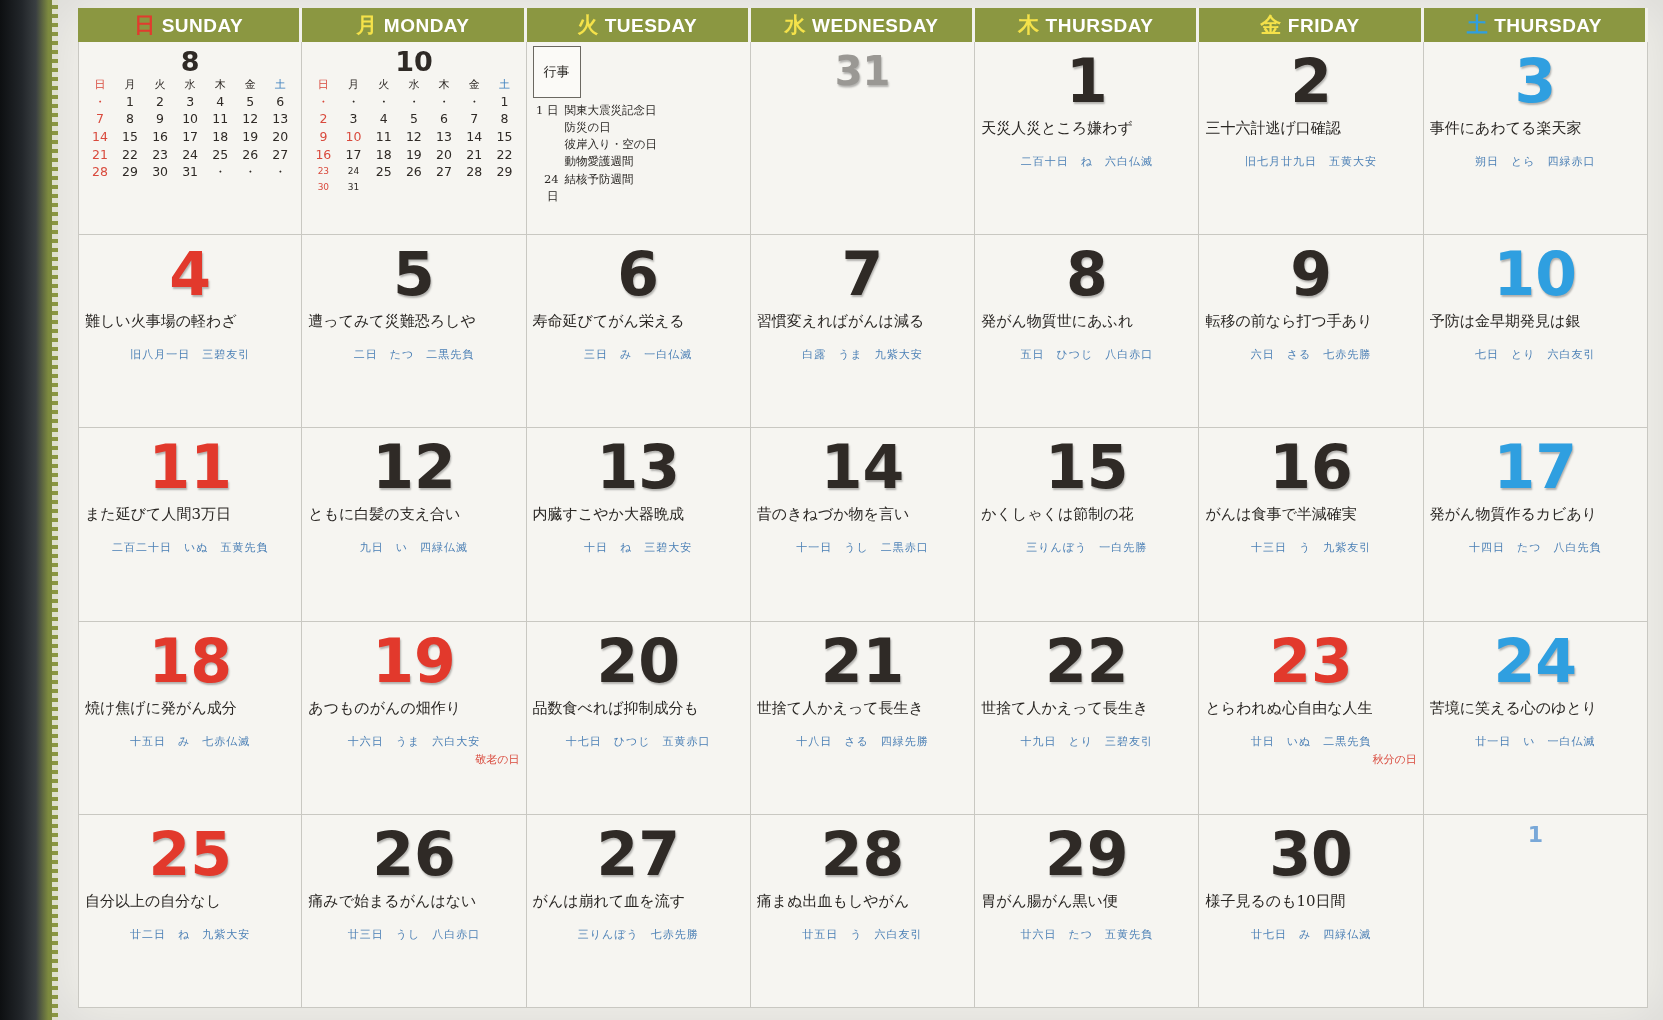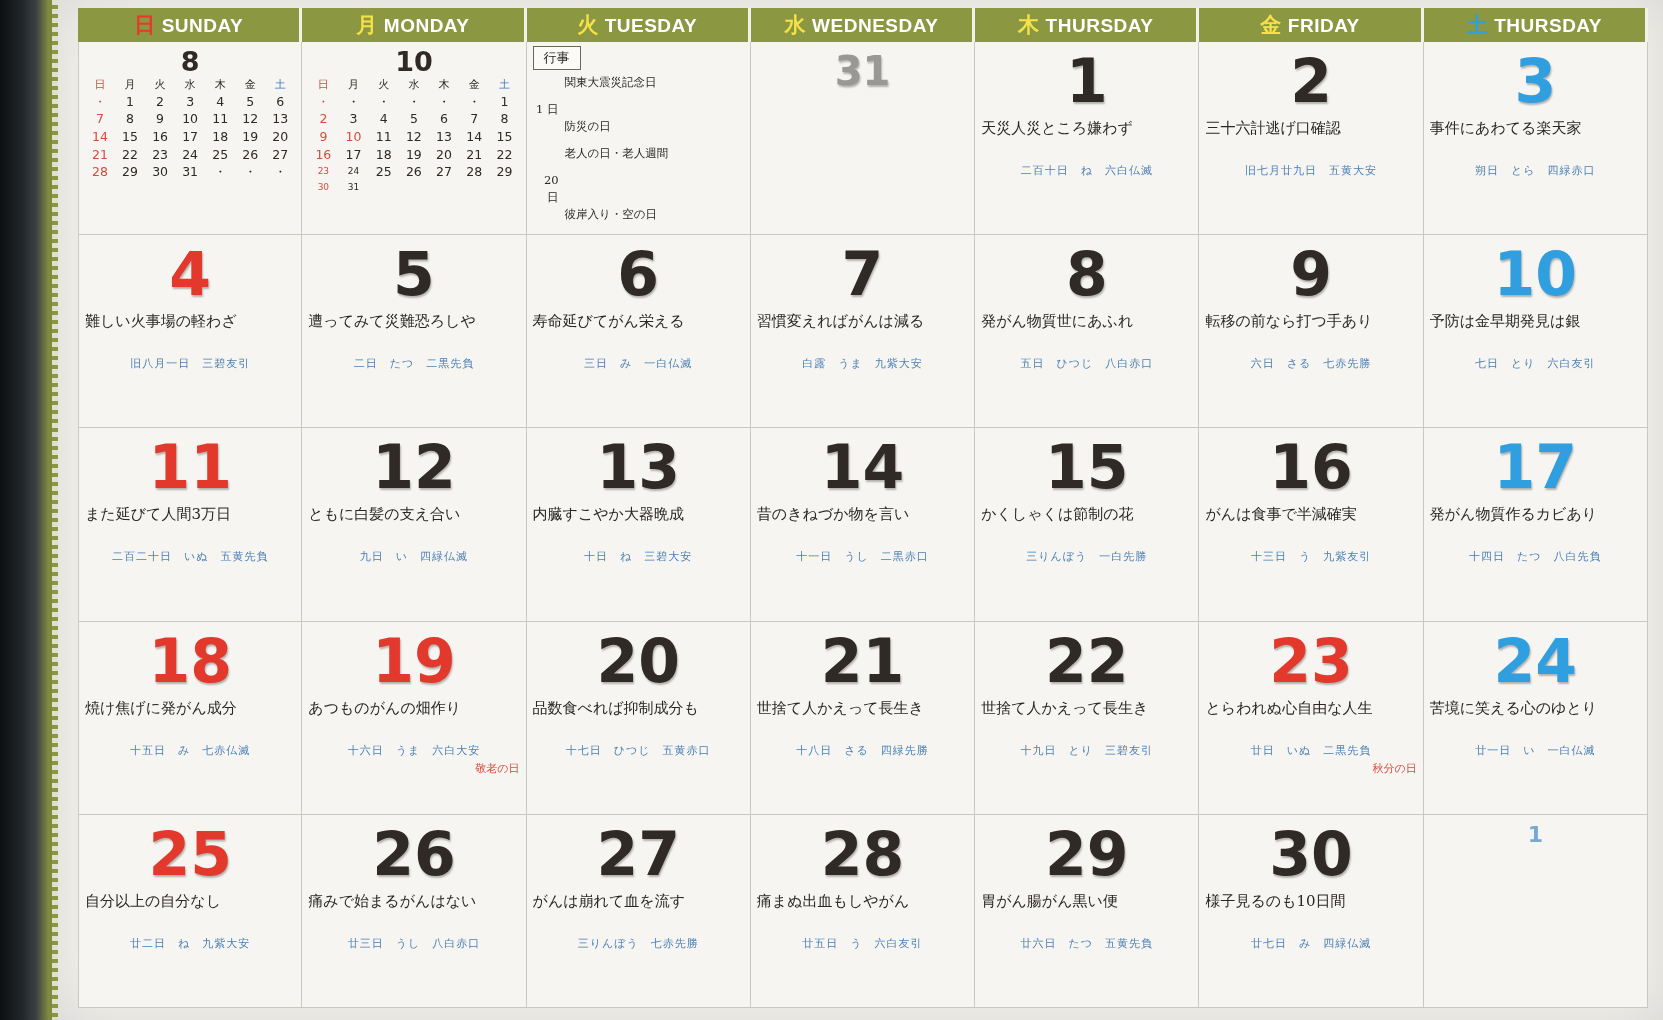--- a/index.html
+++ b/index.html
@@ -117,21 +117,21 @@
     font-size: 15px;
     color: #2a2724;
     margin-top: 6px;
     white-space: nowrap;
   }
   .rokuyo {
     text-align: center;
     font-family: "DejaVu Serif", serif;
     font-size: 11px;
     color: #4a7fb5;
-    margin-top: 25px;
+    margin-top: 16px;
     letter-spacing: 1px;
     white-space: nowrap;
   }
   .holiday {
     text-align: right;
     font-family: "DejaVu Serif", serif;
     font-size: 11px;
     color: #d94a3d;
     margin-top: 3px;
   }
@@ -170,30 +170,30 @@
   
   .events {
     font-family: "DejaVu Serif", serif;
     font-size: 11.5px;
     color: #2a2724;
     line-height: 1.5;
   }
   .events .boxtitle {
     display: inline-block;
     border: 1px solid #6b6861;
-    padding: 1px 10px;
+    padding: 15px 10px;
     font-size: 13px;
     margin-bottom: 4px;
     background: #fbfaf7;
   }
   .events .ev {
     display: flex;
     gap: 6px;
   }
-  .events .ev .d { width: 26px; text-align: right; flex: none; margin-top: 27px; }
+  .events .ev .d { width: 26px; text-align: right; flex: none; }
   .events .ev .t { flex: 1; }
   .events .ev.cont .d { visibility: hidden; }
 </style>
 </head>
 <body>
 
 <div class="page">
   <div class="binding">
     <div class="torn"></div>
   </div>
@@ -369,24 +369,20 @@
       <div class="cell row1">
         <div class="events">
           <div class="boxtitle">行事</div>
           <div class="ev">
             <span class="d">1 日</span>
             <span class="t">関東大震災記念日</span>
           </div>
           <div class="ev cont">
             <span class="d"></span>
             <span class="t">防災の日</span>
-          </div>
-          <div class="ev">
-            <span class="d">20日</span>
-            <span class="t">老人の日・老人週間</span>
           </div>
           <div class="ev cont">
             <span class="d"></span>
             <span class="t">彼岸入り・空の日</span>
           </div>
           <div class="ev cont">
             <span class="d"></span>
             <span class="t">動物愛護週間</span>
           </div>
           <div class="ev">

